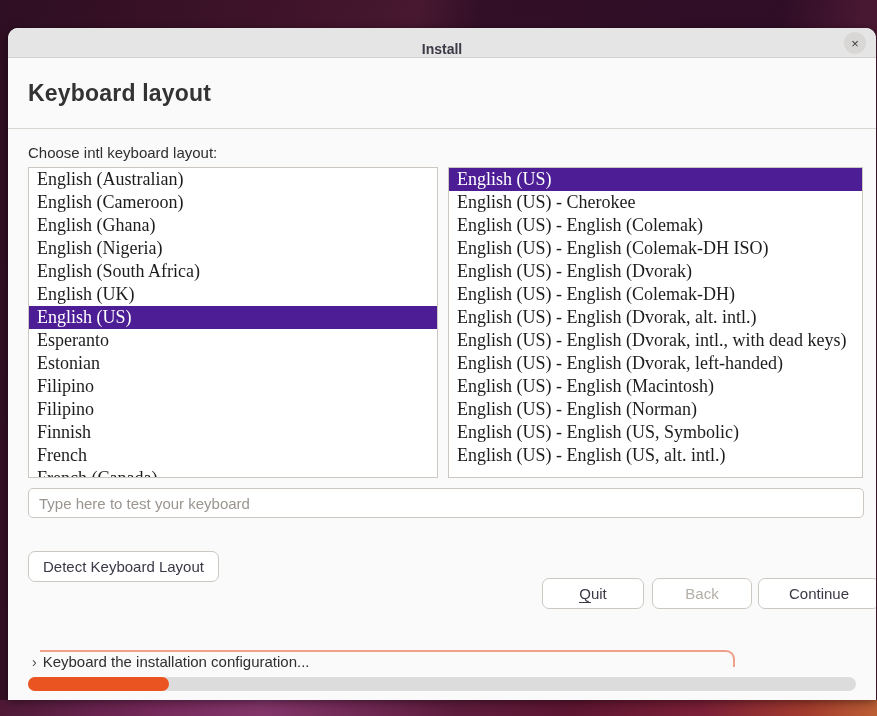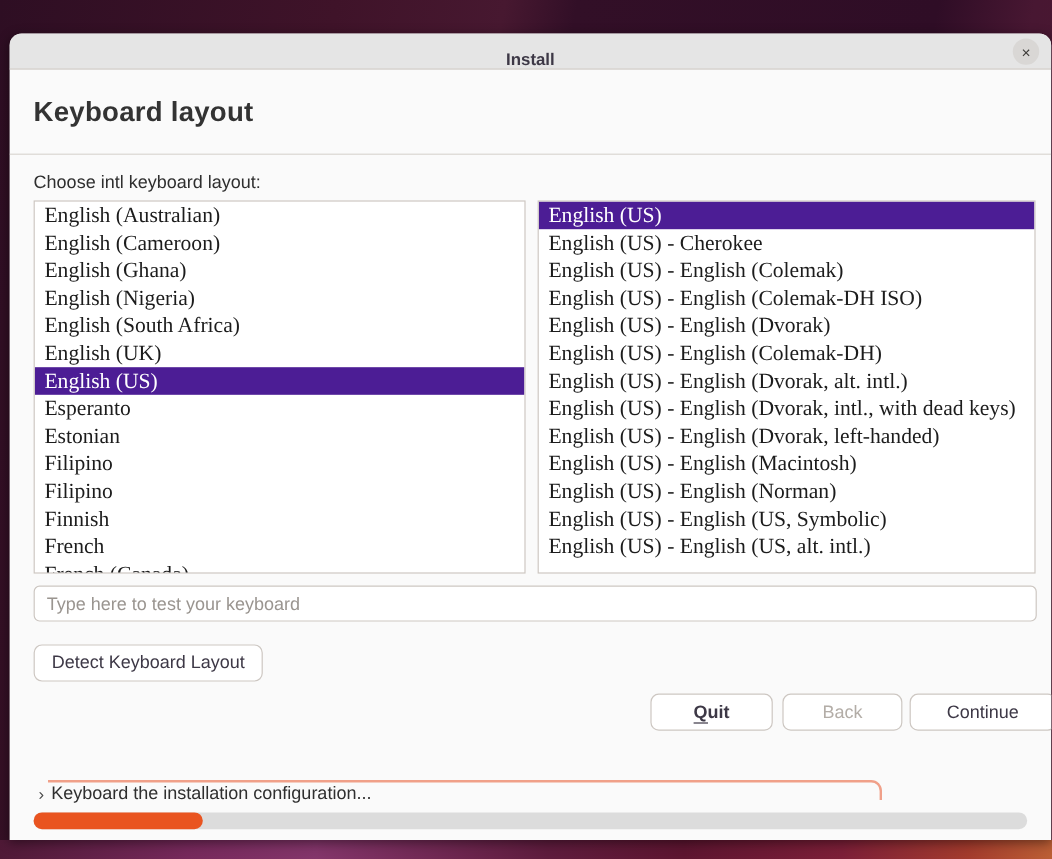--- a/index.html
+++ b/index.html
@@ -78,25 +78,25 @@
   .test-input::placeholder { color: #9a9590; }
   .btn {
     background: #ffffff;
     border: 1px solid #cdc7c2;
     border-radius: 7px;
     font-family: "Liberation Sans", sans-serif;
     font-size: 15px; color: #3d3846;
     cursor: pointer;
   }
   .detect-btn {
-    position: absolute; left: 20px; top: 509px;
+    position: absolute; left: 20px; top: 523px;
     width: 191px; height: 31px;
   }
   .nav-btn { position: absolute; top: 550px; height: 31px; }
-  .quit-btn { left: 534px; width: 102px; font-weight: bold; }
+  .quit-btn { left: 534px; width: 102px; }
   .quit-btn .mnemonic { border-bottom: 1px solid #3d3846; }
   .back-btn { left: 644px; width: 100px; color: #b3ada7; cursor: default; }
   .continue-btn { left: 750px; width: 122px; }
   .expander-frame {
     position: absolute; left: 32px; top: 622px; width: 695px; height: 17px;
     border-top: 2px solid #f0a089;
     border-right: 2px solid #f0a089;
     border-top-right-radius: 9px;
     pointer-events: none;
   }

